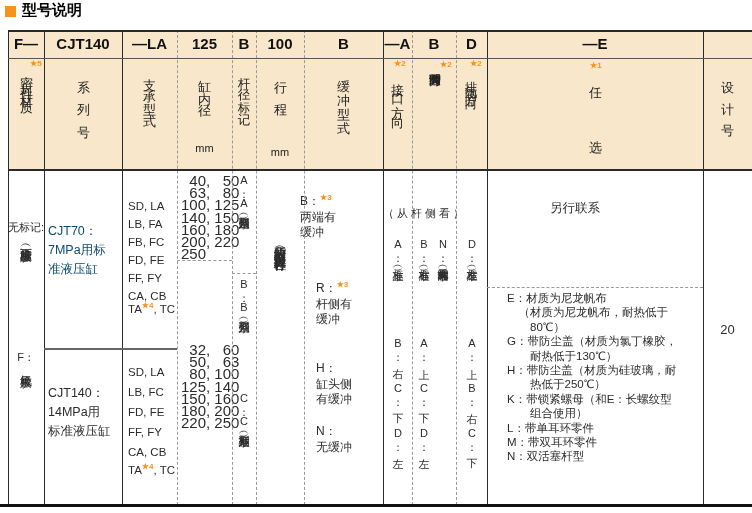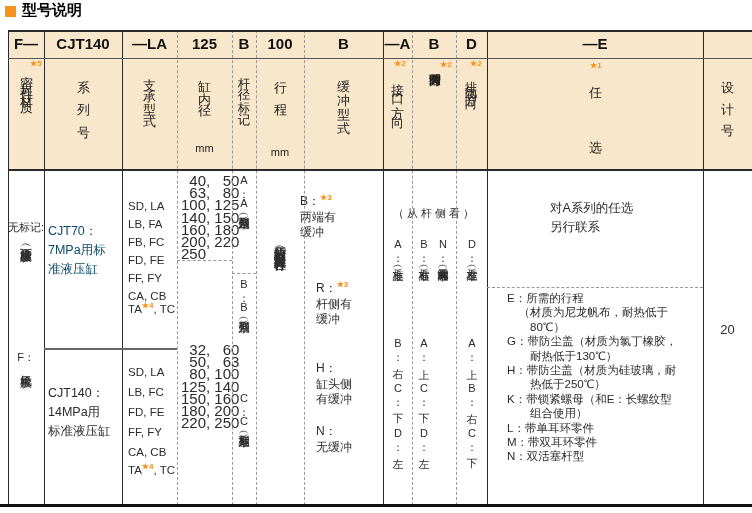--- a/index.html
+++ b/index.html
@@ -156,44 +156,43 @@
   </div>
   <div class="abs" style="left:316px;top:360px;">
     <div class="cush-code"><span>H：</span></div>
     <div class="cush-desc">缸头侧有缓冲</div>
   </div>
   <div class="abs" style="left:316px;top:423px;">
     <div class="cush-code"><span>N：</span></div>
     <div class="cush-desc">无缓冲</div>
   </div>
 
-  <div class="abs note" style="left:383px;top:206px;width:104px;text-align:center;letter-spacing:3px;white-space:nowrap;">（从杆侧看）</div>
+  <div class="abs note" style="left:383px;top:206px;width:104px;text-align:left;letter-spacing:3px;white-space:nowrap;">（从杆侧看）</div>
 
   <div class="abs vtext" style="left:391px;top:238px;font-size:11px;">A：上（标准）</div>
   <div class="abs vtext" style="left:391px;top:337px;font-size:11px;">B：右</div>
   <div class="abs vtext" style="left:391px;top:382px;font-size:11px;">C：下</div>
   <div class="abs vtext" style="left:391px;top:427px;font-size:11px;">D：左</div>
 
   <div class="abs vtext" style="left:417px;top:238px;font-size:11px;">B：右（标准）</div>
   <div class="abs vtext" style="left:436px;top:238px;font-size:11px;">N：无调节阀（标准）</div>
   <div class="abs vtext" style="left:417px;top:337px;font-size:11px;">A：上</div>
   <div class="abs vtext" style="left:417px;top:382px;font-size:11px;">C：下</div>
   <div class="abs vtext" style="left:417px;top:427px;font-size:11px;">D：左</div>
 
   <div class="abs vtext" style="left:465px;top:238px;font-size:11px;">D：左（标准）</div>
   <div class="abs vtext" style="left:465px;top:337px;font-size:11px;">A：上</div>
   <div class="abs vtext" style="left:465px;top:382px;font-size:11px;">B：右</div>
   <div class="abs vtext" style="left:465px;top:427px;font-size:11px;">C：下</div>
 
   <div class="abs lines" style="left:550px;top:199px;font-size:12.5px;line-height:19px;color:#2b2b2b;">
-      <div>对A系列的任选</div>
       <div>另行联系</div>
     </div>
   <div class="abs opt-items" style="left:507px;top:291px;width:198px;">
-      <div>E：所需的行程</div>
+      <div>E：材质为尼龙帆布</div>
       <div>　（材质为尼龙帆布，耐热低于</div>
       <div>　　80℃）</div>
       <div>G：带防尘盖（材质为氯丁橡胶，</div>
       <div>　　耐热低于130℃）</div>
       <div>H：带防尘盖（材质为硅玻璃，耐</div>
       <div>　　热低于250℃）</div>
       <div>K：带锁紧螺母（和E：长螺纹型</div>
       <div>　　组合使用）</div>
       <div>L：带单耳环零件</div>
       <div>M：带双耳环零件</div>

